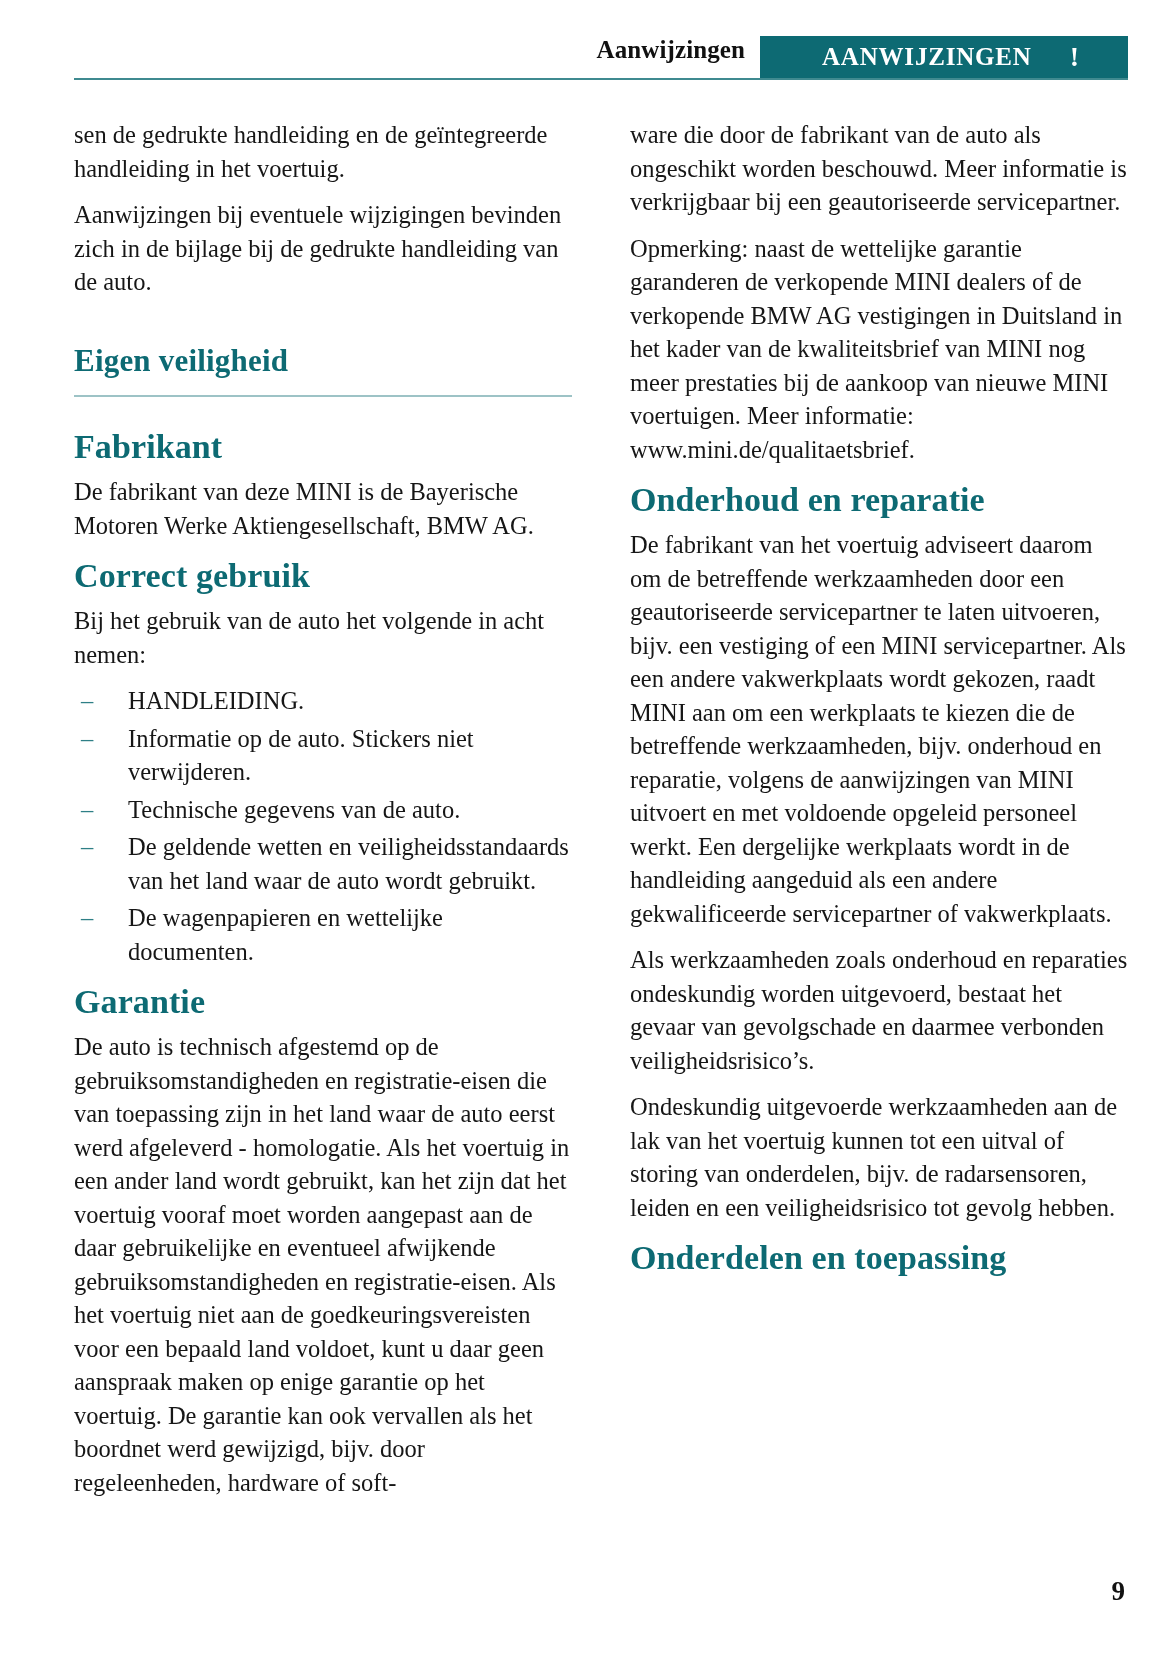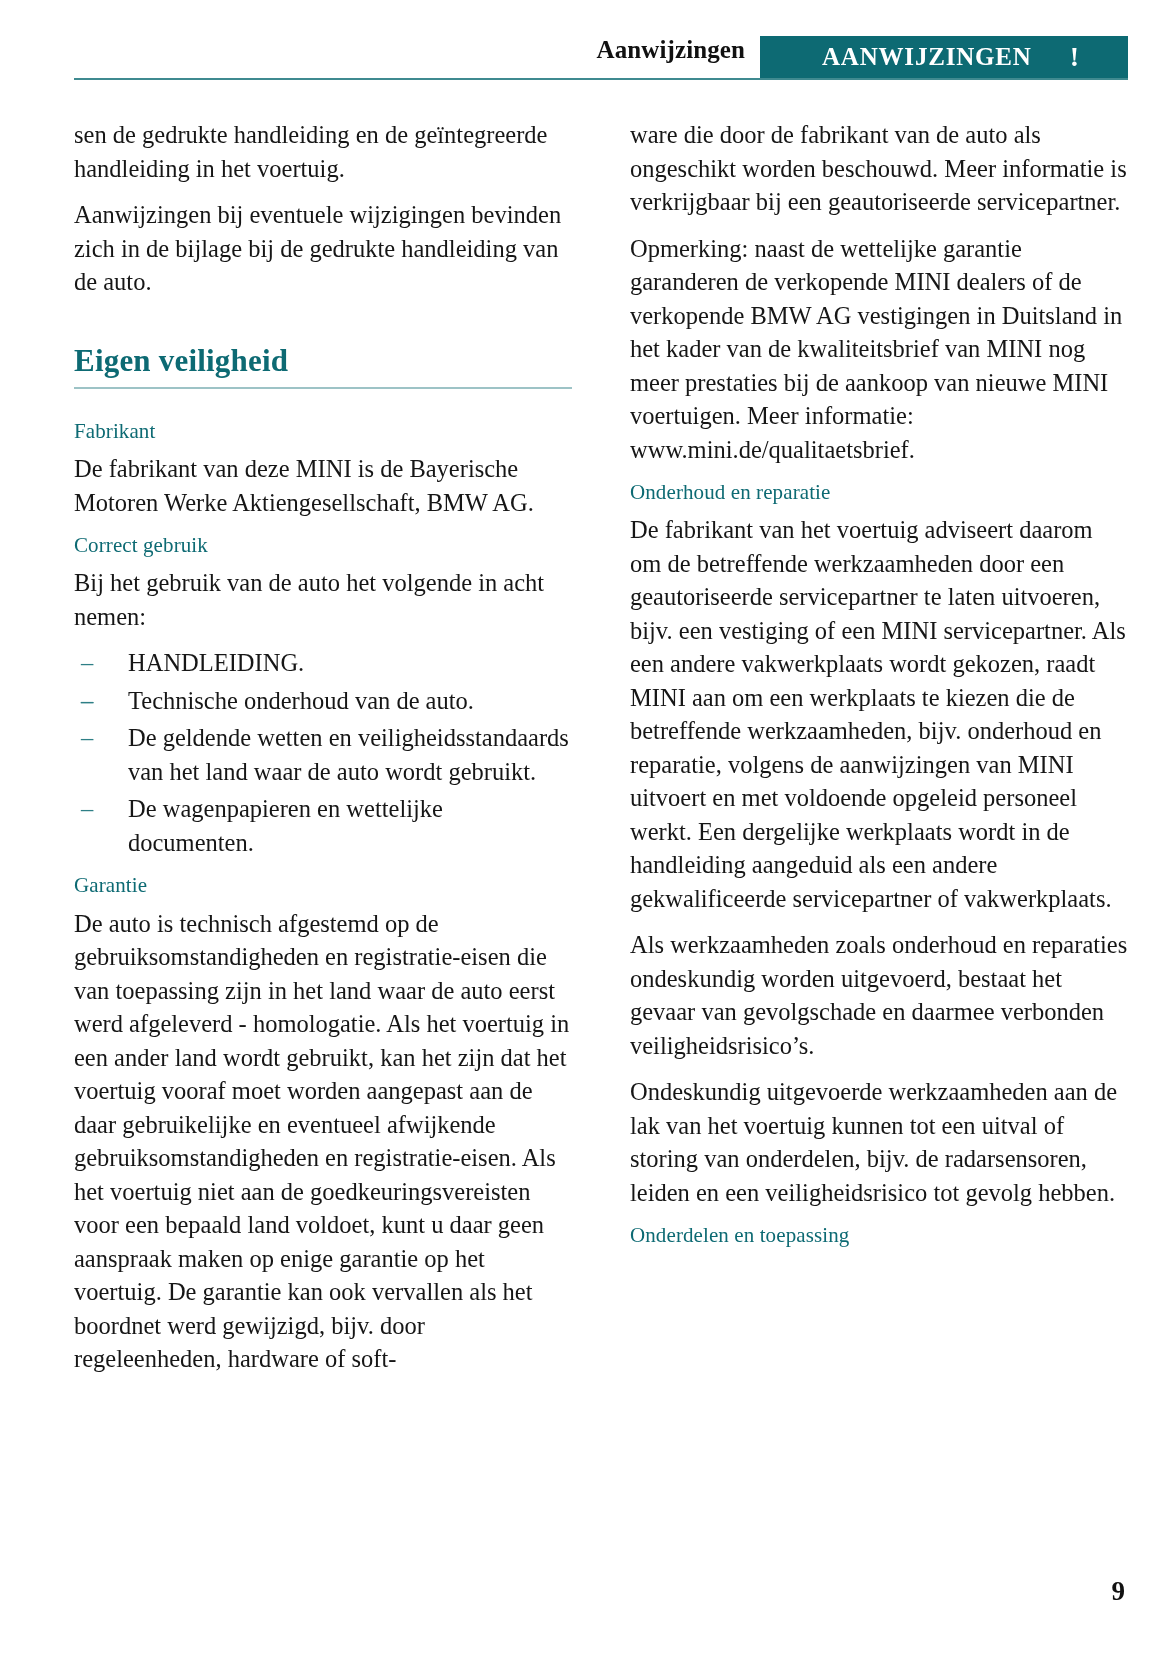--- a/index.html
+++ b/index.html
@@ -89,36 +89,36 @@
     font-size: 24.5px;
     line-height: 33.5px;
     text-align: left;
     hyphens: none;
   }
 
   h2.section-title {
     color: #0d6a73;
     font-size: 31px;
     font-weight: 700;
-    margin: 44px 0 0 0;
+    margin: 44px 0 8px 0;
     padding: 0 0 9px 0;
     line-height: 1.15;
     letter-spacing: 0.2px;
   }
   .section-rule {
     height: 2px;
     background: #9dc3c6;
     margin: 0 0 30px 0;
     width: 100%;
   }
 
   h3.sub-title {
     color: #0d6a73;
-    font-size: 21px;
-    font-weight: 400;
+    font-size: 34px;
+    font-weight: 700;
     margin: 14px 0 9px 0;
     line-height: 1.15;
     letter-spacing: 0.1px;
   }
   h3.sub-title.first {
     margin-top: 0;
   }
 
   ul.dash-list {
     list-style: none;
@@ -181,24 +181,25 @@
     <h3 class="sub-title">Correct gebruik</h3>
     <p class="para">Bij het gebruik van de auto het volgende in acht nemen:</p>
 
     <ul class="dash-list">
       <li>
         <span class="dash">–</span>
         <span>HANDLEIDING.</span>
       </li>
       <li>
         <span class="dash">–</span>
-      </li>
-      <li>
-        <span class="dash">–</span>
-        <span>Technische onderhoud van de auto.</span>
+        <span>Informatie op de auto. Stickers niet verwijderen.</span>
+      </li>
+      <li>
+        <span class="dash">–</span>
+        <span>Technische gegevens van de auto.</span>
       </li>
       <li>
         <span class="dash">–</span>
         <span>De geldende wetten en veiligheidsstandaards van het land waar de auto wordt gebruikt.</span>
       </li>
       <li>
         <span class="dash">–</span>
         <span>De wagenpapieren en wettelijke documenten.</span>
       </li>
     </ul>

